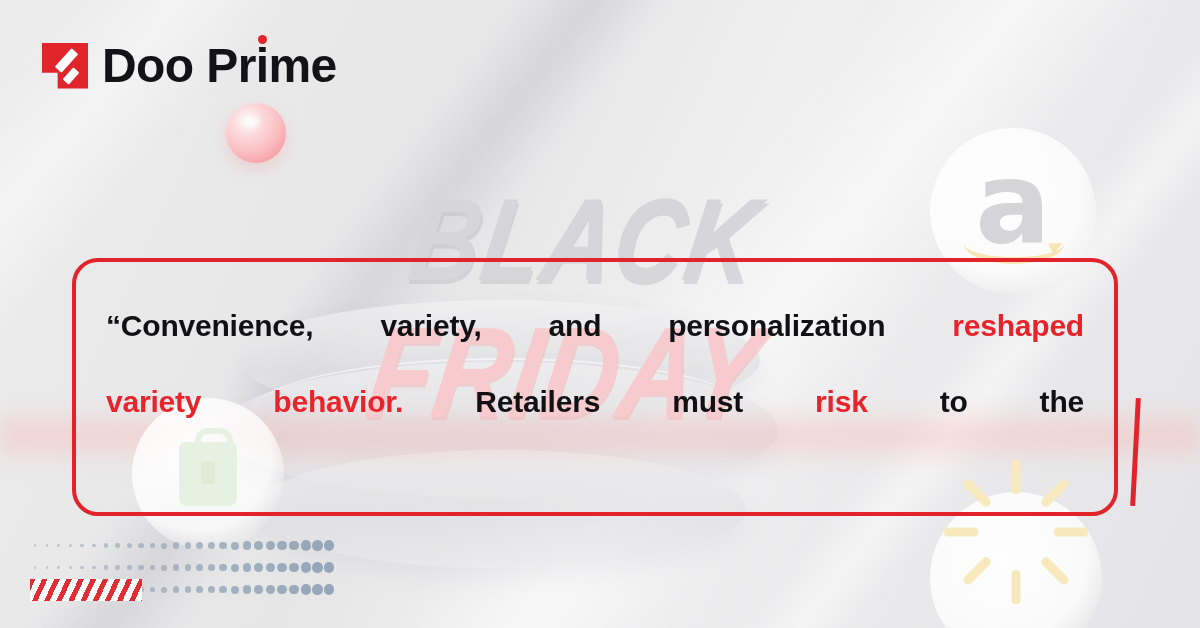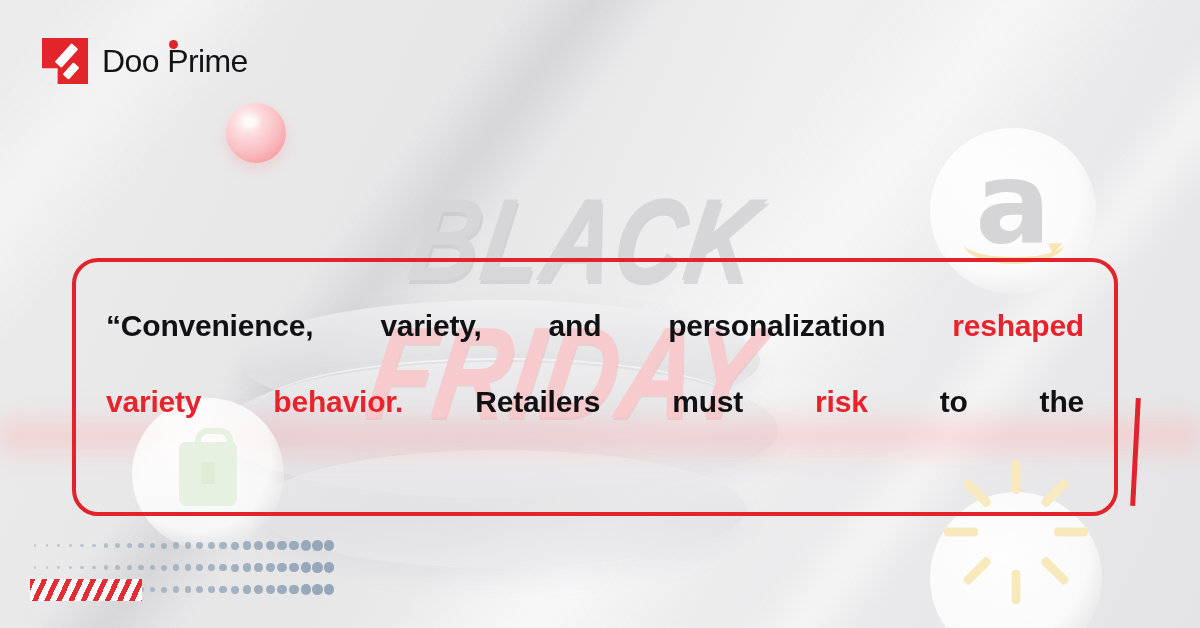--- a/index.html
+++ b/index.html
@@ -190,21 +190,21 @@
     position:absolute; left:20px; top:5px;
     width:9px; height:25px; background:#fff;
     transform:rotate(42deg); border-radius:1px;
   }
   .logo-mark .pen2 {
     position:absolute; left:25px; top:25px;
     width:8px; height:16px; background:#fff;
     transform:rotate(42deg); border-radius:1px;
   }
   .logo-text {
-    font-size:32px; font-weight:400; color:#131316;
+    font-size:48px; font-weight:700; color:#131316;
     letter-spacing:-.6px;
     font-family:"Liberation Sans", sans-serif;
     position:relative;
   }
   .logo-dot {
     position:absolute; right:70px; top:-3px;
     width:9px; height:9px; border-radius:50%; background:#e1252b;
   }
 
   

